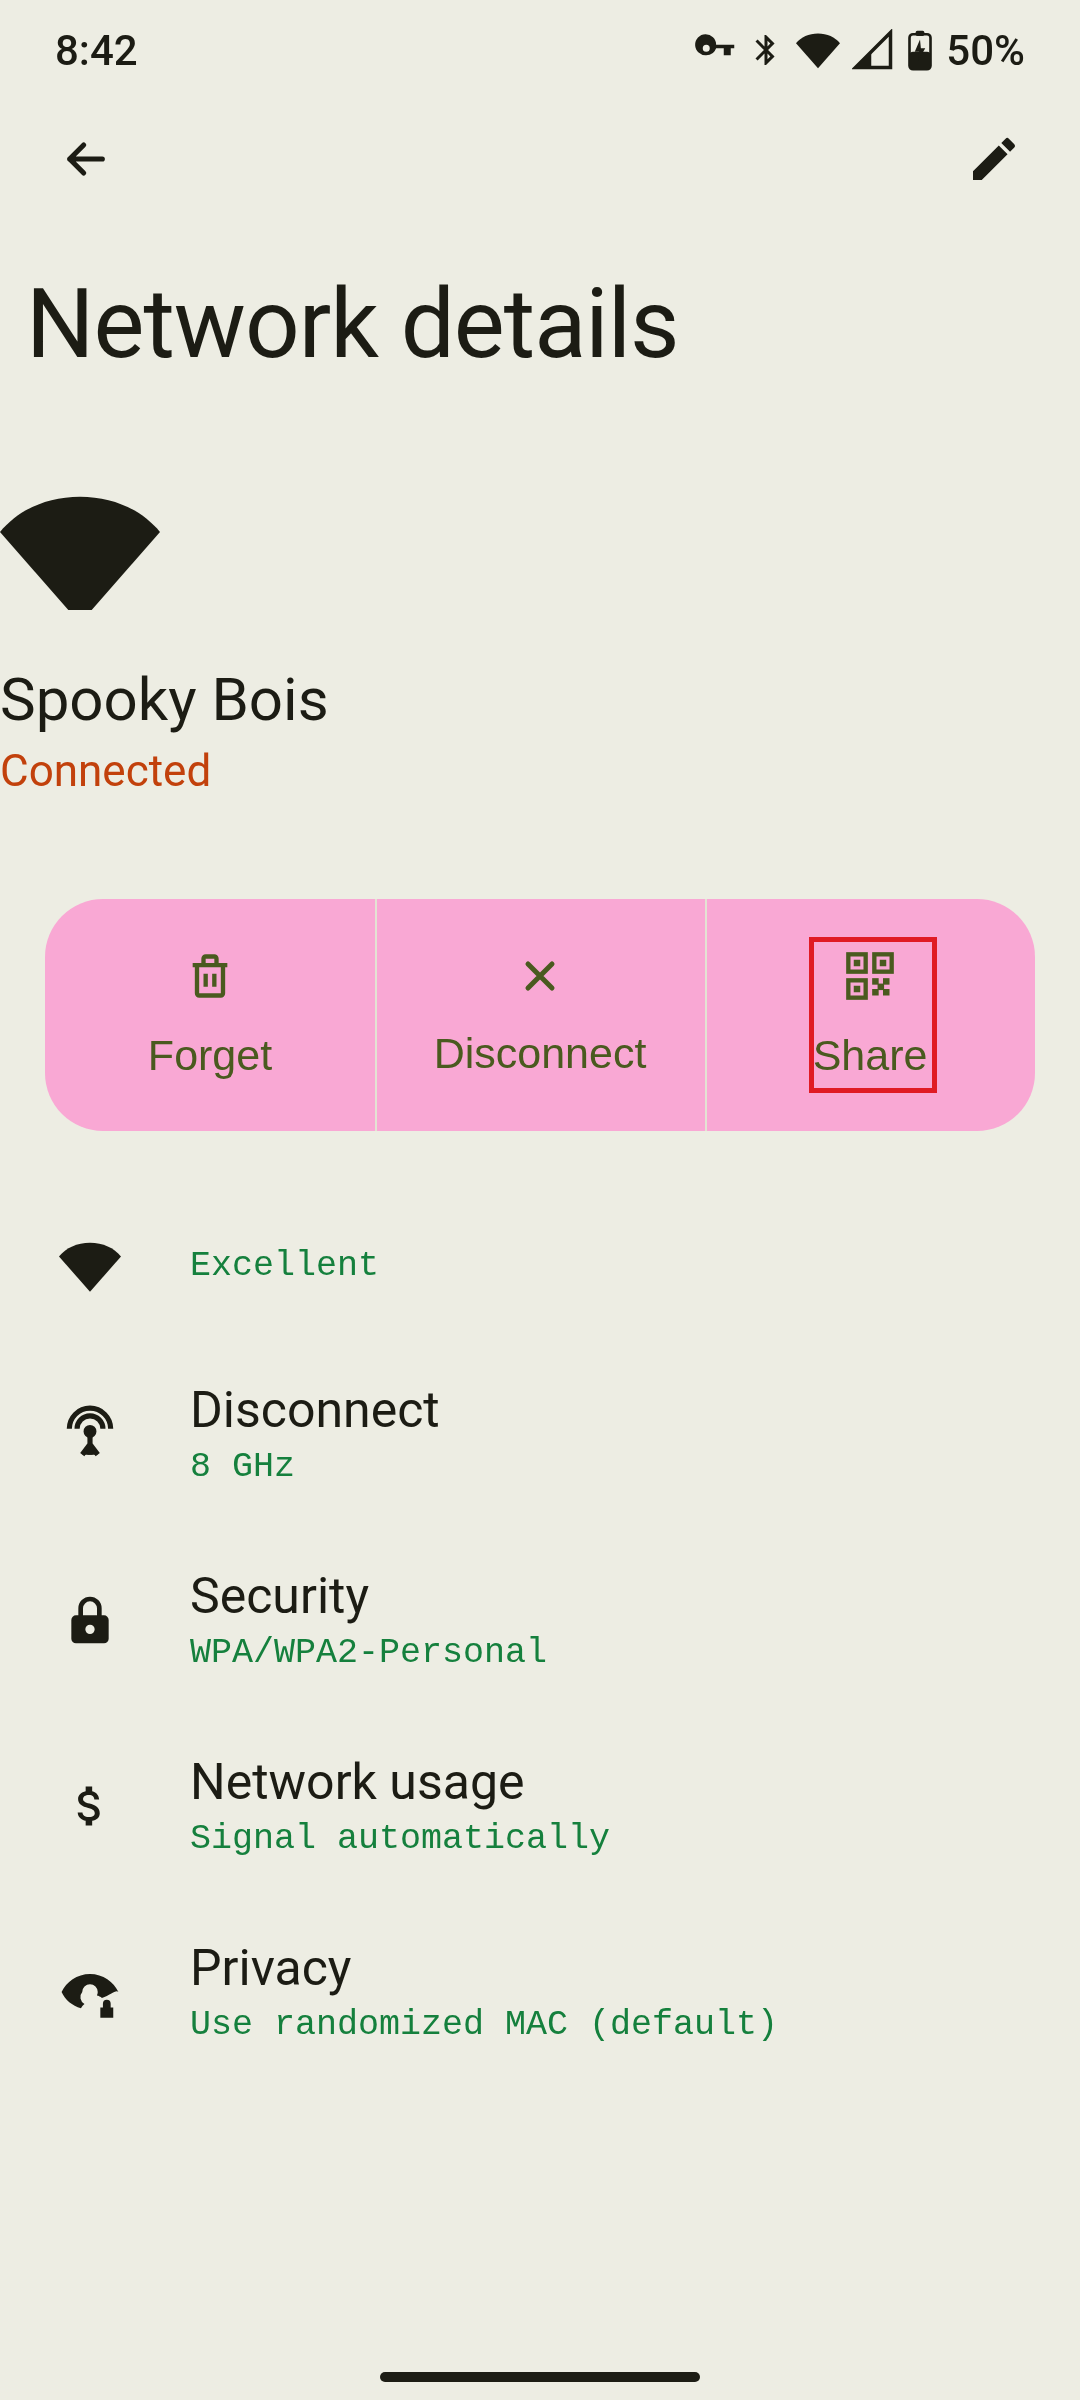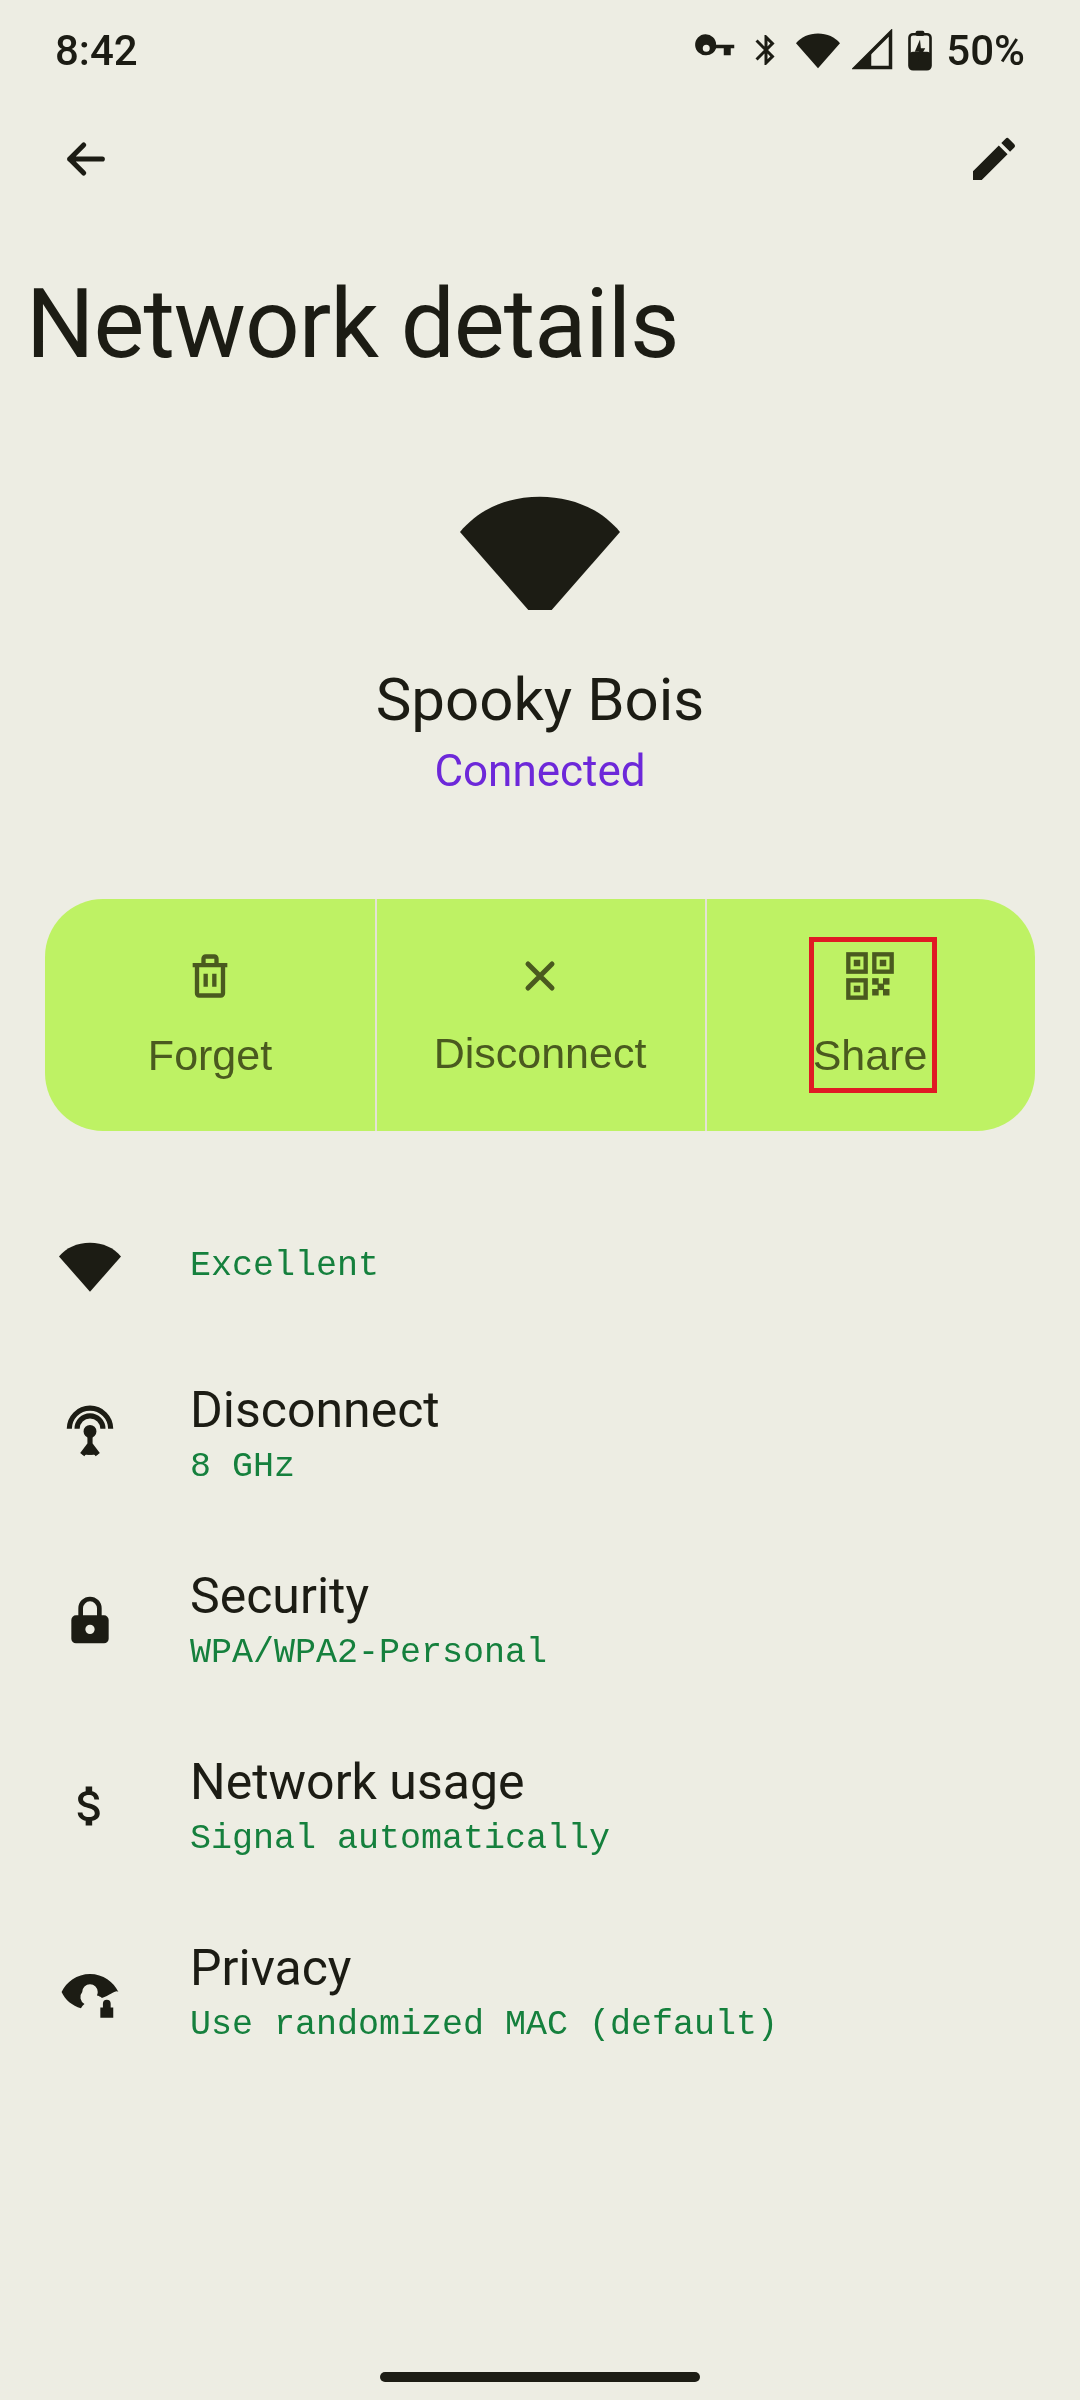--- a/index.html
+++ b/index.html
@@ -45,40 +45,39 @@
     }
     .page-title {
       font-size: 96px;
       font-weight: 400;
       padding: 48px 65px 60px 26px;
       letter-spacing: -1px;
     }
     .network-header {
       display: flex;
       flex-direction: column;
-      align-items: center;
       padding: 50px 0 40px 0;
     }
     .wifi-big {
       margin-bottom: 50px;
     }
     .network-name {
       font-size: 60px;
       font-weight: 400;
       margin-bottom: 10px;
     }
     .network-status {
       font-size: 44px;
-      color: #6d28d9;
+      color: #c2410c;
       font-weight: 400;
     }
     .action-row {
       display: flex;
       margin: 62px 45px 0 45px;
-      background: #bef264;
+      background: #f9a8d4;
       border-radius: 58px;
       overflow: visible;
       height: 232px;
       position: relative;
     }
     .action-btn {
       flex: 1;
       display: flex;
       flex-direction: column;
       align-items: center;

